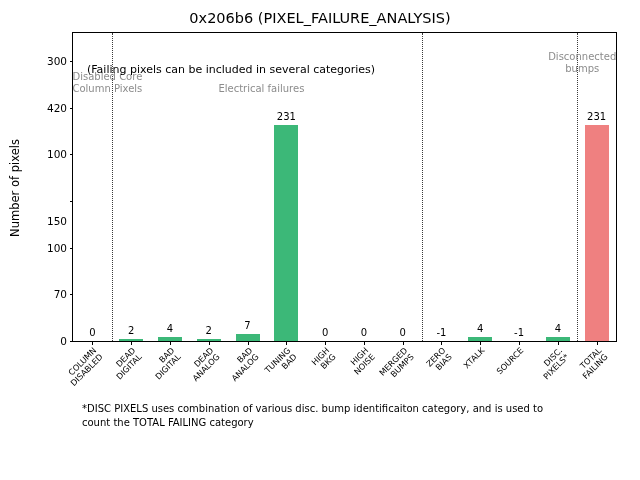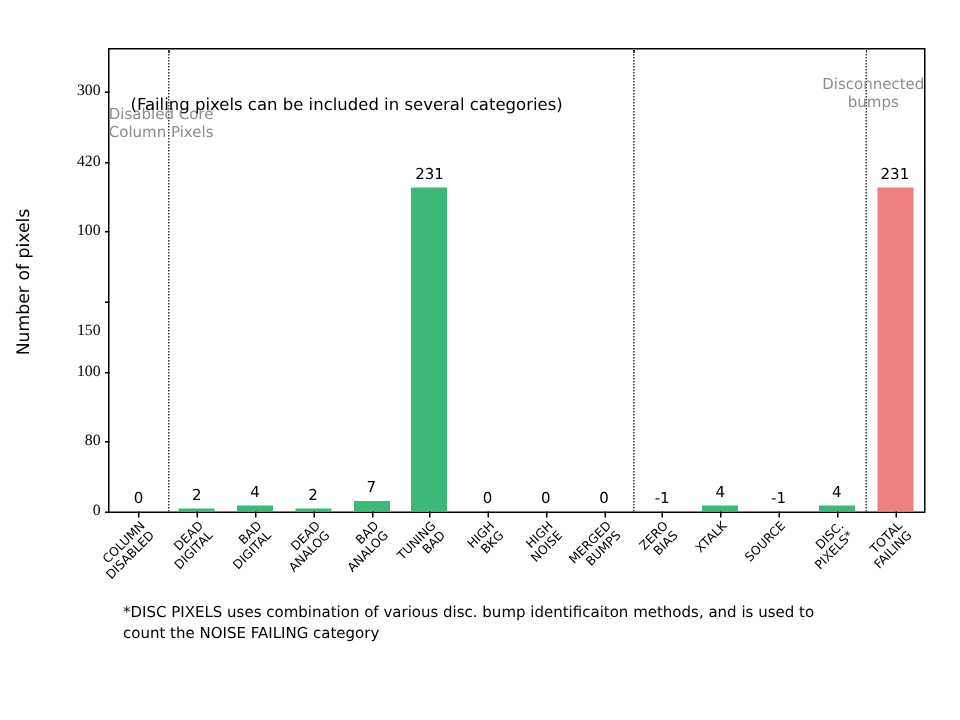--- a/index.html
+++ b/index.html
@@ -56,21 +56,20 @@
     color: #000000;
   }
   .ytick {
     position: absolute;
     right: 100%;
     margin-right: 6px;
     transform: translateY(-50%);
     font-size: 10.5px;
     color: #000000;
     white-space: nowrap;
-    font-family: Liberation Serif, serif;
   }
   .ytick-mark {
     position: absolute;
     right: 100%;
     width: 3.5px;
     height: 1px;
     background: #000000;
   }
   .bar {
     position: absolute;
@@ -137,27 +136,28 @@
     font-size: 10px;
     color: #000000;
     line-height: 1.35;
   }
 </style>
 </head>
 <body>
 
 <div class="figure">
 
+  <div class="title">0x206b6 (PIXEL_FAILURE_ANALYSIS)</div>
 
   <div class="axes">
     <div class="ylabel">Number of pixels</div>
     <div class="plot-inner" id="plot-inner">
         <div class="ytick" style="top: 308px;">0</div>
         <div class="ytick-mark" style="top: 308px;"></div>
-        <div class="ytick" style="top: 261.333px;">80</div>
+        <div class="ytick" style="top: 261.333px;">70</div>
         <div class="ytick-mark" style="top: 261.333px;"></div>
         <div class="ytick" style="top: 214.667px;">100</div>
         <div class="ytick-mark" style="top: 214.667px;"></div>
         <div class="ytick" style="top: 168px; margin-top: 20px;">150</div>
         <div class="ytick-mark" style="top: 168px;"></div>
         <div class="ytick" style="top: 121.333px;">100</div>
         <div class="ytick-mark" style="top: 121.333px;"></div>
         <div class="ytick" style="top: 74.6667px;">420</div>
         <div class="ytick-mark" style="top: 74.6667px;"></div>
         <div class="ytick" style="top: 28px;">300</div>
@@ -256,21 +256,22 @@
           <div class="bar-label" style="bottom: 218.6px;">231</div>
         </div>
         <div class="xtick-mark" style="left: 523.607px;"></div>
         <div class="xtick-label" style="left: 465.607px; width: 58px; white-space: pre-line;">TOTAL
 FAILING</div>
         <div class="divider" style="left: 38.7857px;"></div>
         <div class="divider" style="left: 349.071px;"></div>
         <div class="divider" style="left: 504.214px;"></div>
         <div class="annot" style="left: -20.6071px; top: 38px; width: 110px; color: rgb(140, 140, 140);">Disabled Core
 Column Pixels</div>
+        <div class="annot" style="left: 123.414px; top: 50px; width: 130px; color: rgb(140, 140, 140);">Electrical failures</div>
         <div class="annot" style="left: 449.214px; top: 18px; width: 120px; color: rgb(140, 140, 140);">Disconnected
 bumps</div>
         <div class="note-line" style="left: 14px; top: 30px; text-align: center;">(Failing pixels can be included in several categories)</div>
       </div>
   </div>
 
-  <div class="footnote">*DISC PIXELS uses combination of various disc. bump identificaiton methods, and is used to count the NOISE FAILING category</div>
+  <div class="footnote">*DISC PIXELS uses combination of various disc. bump identificaiton category, and is used to count the TOTAL FAILING category</div>
 
 </div>
 
 </body></html>

